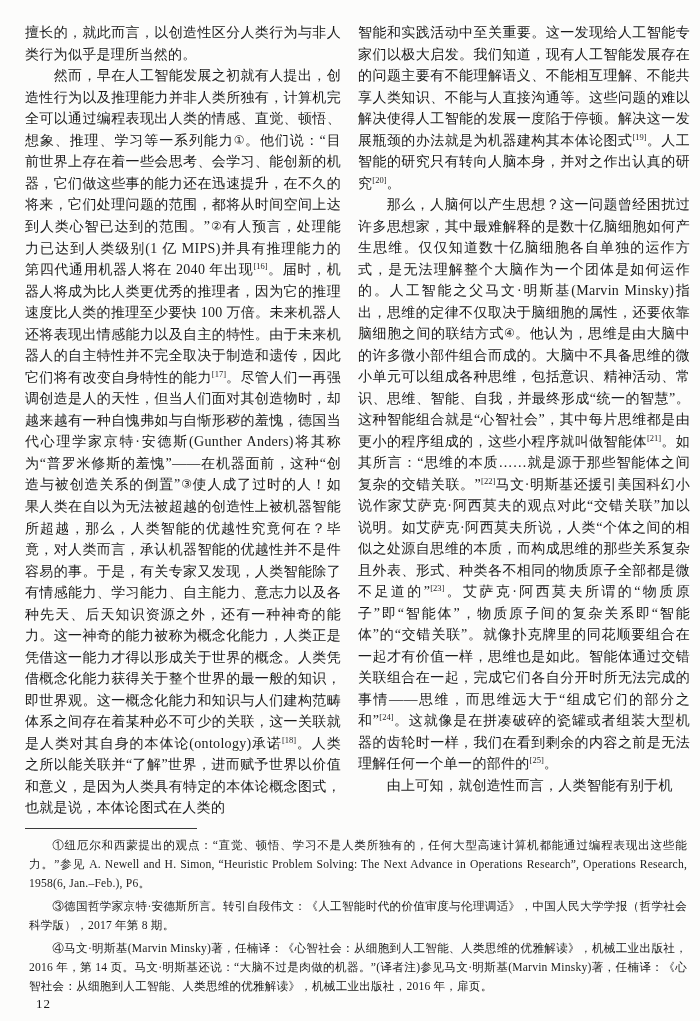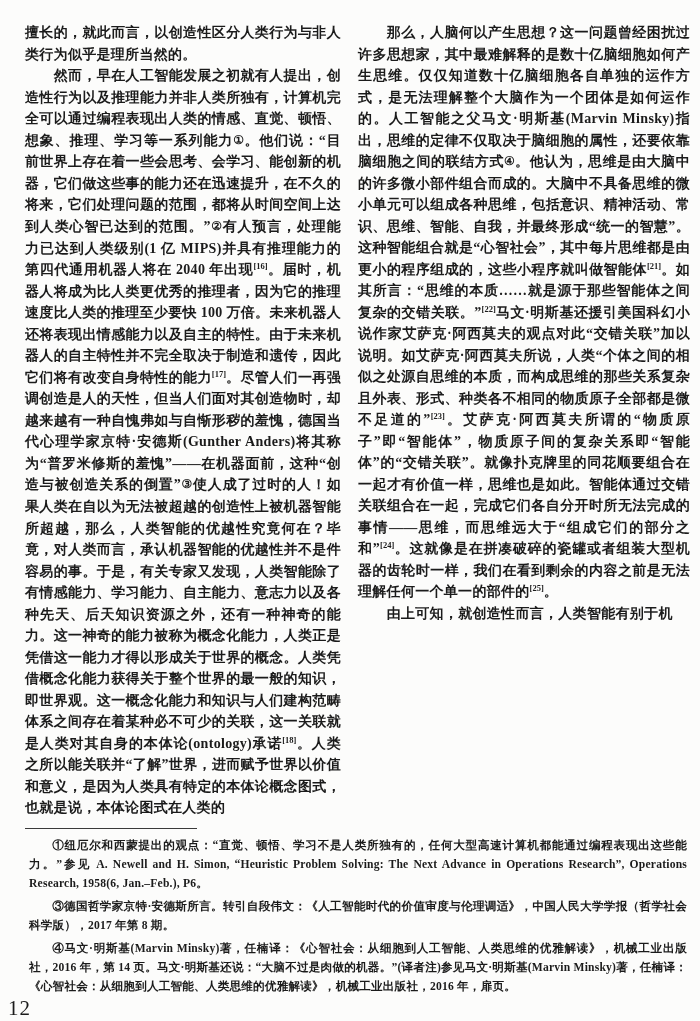--- a/index.html
+++ b/index.html
@@ -10,53 +10,54 @@
     font-family: "Liberation Serif", "DejaVu Serif", serif;
     overflow: hidden;
   }
   .col {
     position: absolute; top: 22px;
     text-align: justify;
     font-size: 14px; line-height: 21.5px; letter-spacing: 0.3px;
   }
   #col-left  { left: 25px;  width: 316px; }
   #col-right { left: 358px; width: 332px; }
-  .para { margin: 0; font-weight: bold; }
+  .para { margin: 0; }
   .para.indent { text-indent: 2.05em; }
   sup.ref {
     font-size: 8.5px; line-height: 0; letter-spacing: 0;
     vertical-align: 0.55em;
   }
   .circ { font-size: 12px; vertical-align: 0.12em; letter-spacing: 0; }
   #footnote-rule {
     position: absolute; left: 25px; top: 828px; width: 172px;
     border-top: 1px solid #3a3a3a; height: 0;
   }
   #footnotes {
     position: absolute; left: 25px; top: 832px; width: 666px;
     font-size: 11.6px; line-height: 19px; letter-spacing: 0.2px;
     text-align: justify;
   }
   #footnotes .para { margin: 4px; text-indent: 2em; }
   #page-number {
-    position: absolute; left: 8px; top: 996px;
-    font-size: 21px; letter-spacing: 1px;
+    position: absolute; left: 36px; top: 996px;
+    font-size: 13px; letter-spacing: 1px;
   }
 </style>
 </head>
 <body>
 
 <div id="scan-page">
 
   <div id="col-left" class="col">
       <p class="para"><span>擅长的，就此而言，以创造性区分人类行为与非人类行为似乎是理所当然的。</span></p>
       <p class="para indent"><span>然而，早在人工智能发展之初就有人提出，创造性行为以及推理能力并非人类所独有，计算机完全可以通过编程表现出人类的情感、直觉、顿悟、想象、推理、学习等一系列能力</span><span class="circ">①</span><span>。他们说：“目前世界上存在着一些会思考、会学习、能创新的机器，它们做这些事的能力还在迅速提升，在不久的将来，它们处理问题的范围，都将从时间空间上达到人类心智已达到的范围。”</span><span class="circ">②</span><span>有人预言，处理能力已达到人类级别(1 亿 MIPS)并具有推理能力的第四代通用机器人将在 2040 年出现</span><sup class="ref">[16]</sup><span>。届时，机器人将成为比人类更优秀的推理者，因为它的推理速度比人类的推理至少要快 100 万倍。未来机器人还将表现出情感能力以及自主的特性。由于未来机器人的自主特性并不完全取决于制造和遗传，因此它们将有改变自身特性的能力</span><sup class="ref">[17]</sup><span>。尽管人们一再强调创造是人的天性，但当人们面对其创造物时，却越来越有一种自愧弗如与自惭形秽的羞愧，德国当代心理学家京特·安德斯(Gunther Anders)将其称为“普罗米修斯的羞愧”——在机器面前，这种“创造与被创造关系的倒置”</span><span class="circ">③</span><span>使人成了过时的人！如果人类在自以为无法被超越的创造性上被机器智能所超越，那么，人类智能的优越性究竟何在？毕竟，对人类而言，承认机器智能的优越性并不是件容易的事。于是，有关专家又发现，人类智能除了有情感能力、学习能力、自主能力、意志力以及各种先天、后天知识资源之外，还有一种神奇的能力。这一神奇的能力被称为概念化能力，人类正是凭借这一能力才得以形成关于世界的概念。人类凭借概念化能力获得关于整个世界的最一般的知识，即世界观。这一概念化能力和知识与人们建构范畴体系之间存在着某种必不可少的关联，这一关联就是人类对其自身的本体论(ontology)承诺</span><sup class="ref">[18]</sup><span>。人类之所以能关联并“了解”世界，进而赋予世界以价值和意义，是因为人类具有特定的本体论概念图式，也就是说，本体论图式在人类的</span></p>
     </div>
 
   <div id="col-right" class="col">
+      <p class="para"><span>智能和实践活动中至关重要。这一发现给人工智能专家们以极大启发。我们知道，现有人工智能发展存在的问题主要有不能理解语义、不能相互理解、不能共享人类知识、不能与人直接沟通等。这些问题的难以解决使得人工智能的发展一度陷于停顿。解决这一发展瓶颈的办法就是为机器建构其本体论图式</span><sup class="ref">[19]</sup><span>。人工智能的研究只有转向人脑本身，并对之作出认真的研究</span><sup class="ref">[20]</sup><span>。</span></p>
       <p class="para indent"><span>那么，人脑何以产生思想？这一问题曾经困扰过许多思想家，其中最难解释的是数十亿脑细胞如何产生思维。仅仅知道数十亿脑细胞各自单独的运作方式，是无法理解整个大脑作为一个团体是如何运作的。人工智能之父马文·明斯基(Marvin Minsky)指出，思维的定律不仅取决于脑细胞的属性，还要依靠脑细胞之间的联结方式</span><span class="circ">④</span><span>。他认为，思维是由大脑中的许多微小部件组合而成的。大脑中不具备思维的微小单元可以组成各种思维，包括意识、精神活动、常识、思维、智能、自我，并最终形成“统一的智慧”。这种智能组合就是“心智社会”，其中每片思维都是由更小的程序组成的，这些小程序就叫做智能体</span><sup class="ref">[21]</sup><span>。如其所言：“思维的本质……就是源于那些智能体之间复杂的交错关联。”</span><sup class="ref">[22]</sup><span>马文·明斯基还援引美国科幻小说作家艾萨克·阿西莫夫的观点对此“交错关联”加以说明。如艾萨克·阿西莫夫所说，人类“个体之间的相似之处源自思维的本质，而构成思维的那些关系复杂且外表、形式、种类各不相同的物质原子全部都是微不足道的”</span><sup class="ref">[23]</sup><span>。艾萨克·阿西莫夫所谓的“物质原子”即“智能体”，物质原子间的复杂关系即“智能体”的“交错关联”。就像扑克牌里的同花顺要组合在一起才有价值一样，思维也是如此。智能体通过交错关联组合在一起，完成它们各自分开时所无法完成的事情——思维，而思维远大于“组成它们的部分之和”</span><sup class="ref">[24]</sup><span>。这就像是在拼凑破碎的瓷罐或者组装大型机器的齿轮时一样，我们在看到剩余的内容之前是无法理解任何一个单一的部件的</span><sup class="ref">[25]</sup><span>。</span></p>
       <p class="para indent"><span>由上可知，就创造性而言，人类智能有别于机</span></p>
     </div>
 
   <div id="footnote-rule"></div>
 
   <div id="footnotes">
       <p class="para indent"><span>①纽厄尔和西蒙提出的观点：“直觉、顿悟、学习不是人类所独有的，任何大型高速计算机都能通过编程表现出这些能力。”参见 A. Newell and H. Simon, “Heuristic Problem Solving: The Next Advance in Operations Research”, Operations Research, 1958(6, Jan.–Feb.), P6。</span></p>
       <p class="para indent"><span>③德国哲学家京特·安德斯所言。转引自段伟文：《人工智能时代的价值审度与伦理调适》，中国人民大学学报（哲学社会科学版），2017 年第 8 期。</span></p>
       <p class="para indent"><span>④马文·明斯基(Marvin Minsky)著，任楠译：《心智社会：从细胞到人工智能、人类思维的优雅解读》，机械工业出版社，2016 年，第 14 页。马文·明斯基还说：“大脑不过是肉做的机器。”(译者注)参见马文·明斯基(Marvin Minsky)著，任楠译：《心智社会：从细胞到人工智能、人类思维的优雅解读》，机械工业出版社，2016 年，扉页。</span></p>

